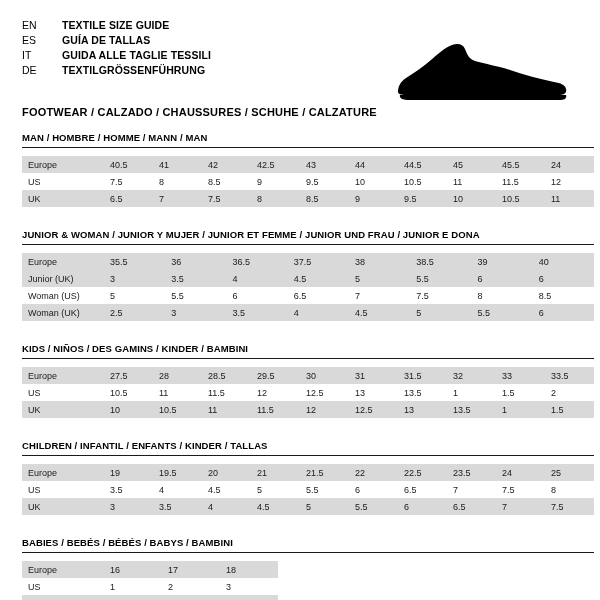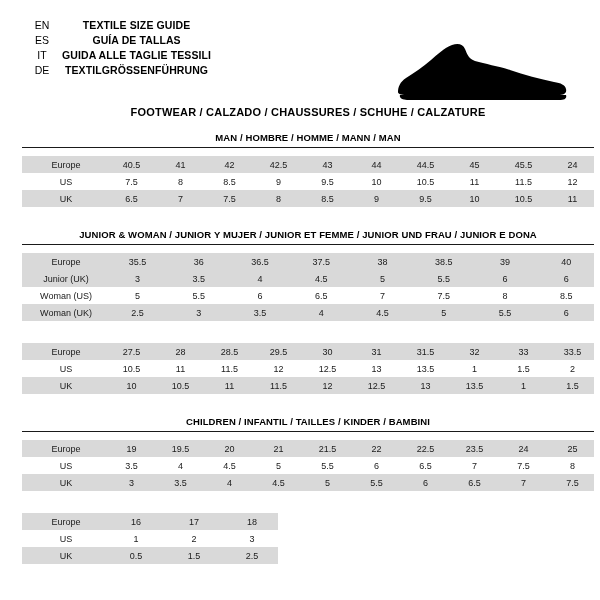--- a/index.html
+++ b/index.html
@@ -13,21 +13,20 @@
     font-family: "Liberation Sans", sans-serif;
     color: #000000;
     overflow: hidden;
   }
   .page {
     position: relative;
     width: 600px;
     height: 600px;
     box-sizing: border-box;
     padding: 18px 6px 0 22px;
-    text-align: center;
   }
 
   
   .header {
     position: relative;
     height: 92px;
   }
   .lang-table {
     border-collapse: collapse;
     font-size: 10.5px;
@@ -233,20 +232,21 @@
           <td>4.5</td>
           <td>5</td>
           <td>5.5</td>
           <td>6</td>
         </tr>
       </tbody>
     </table>
   </div>
 
   <div class="block">
+    <div class="block-title">KIDS / NIÑOS / DES GAMINS / KINDER / BAMBINI</div>
     <table class="sizes">
       <tbody>
         <tr class="shaded">
           <td class="rowlabel">Europe</td>
           <td>27.5</td>
           <td>28</td>
           <td>28.5</td>
           <td>29.5</td>
           <td>30</td>
           <td>31</td>
@@ -279,21 +279,21 @@
           <td>13</td>
           <td>13.5</td>
           <td>1</td>
           <td>1.5</td>
         </tr>
       </tbody>
     </table>
   </div>
 
   <div class="block">
-    <div class="block-title">CHILDREN / INFANTIL / TAILLES / KINDER / BAMBINI</div>
+    <div class="block-title">CHILDREN / INFANTIL / ENFANTS / KINDER / TALLAS</div>
     <table class="sizes">
       <tbody>
         <tr class="shaded">
           <td class="rowlabel">Europe</td>
           <td>19</td>
           <td>19.5</td>
           <td>20</td>
           <td>21</td>
           <td>21.5</td>
           <td>22</td>
@@ -326,20 +326,21 @@
           <td>6</td>
           <td>6.5</td>
           <td>7</td>
           <td>7.5</td>
         </tr>
       </tbody>
     </table>
   </div>
 
   <div class="block">
+    <div class="block-title">BABIES / BEBÉS / BÉBÉS / BABYS / BAMBINI</div>
     <table class="sizes babies">
       <tbody>
         <tr class="shaded">
           <td class="rowlabel">Europe</td>
           <td>16</td>
           <td>17</td>
           <td>18</td>
           <td class="filler"></td>
         </tr>
         <tr>

